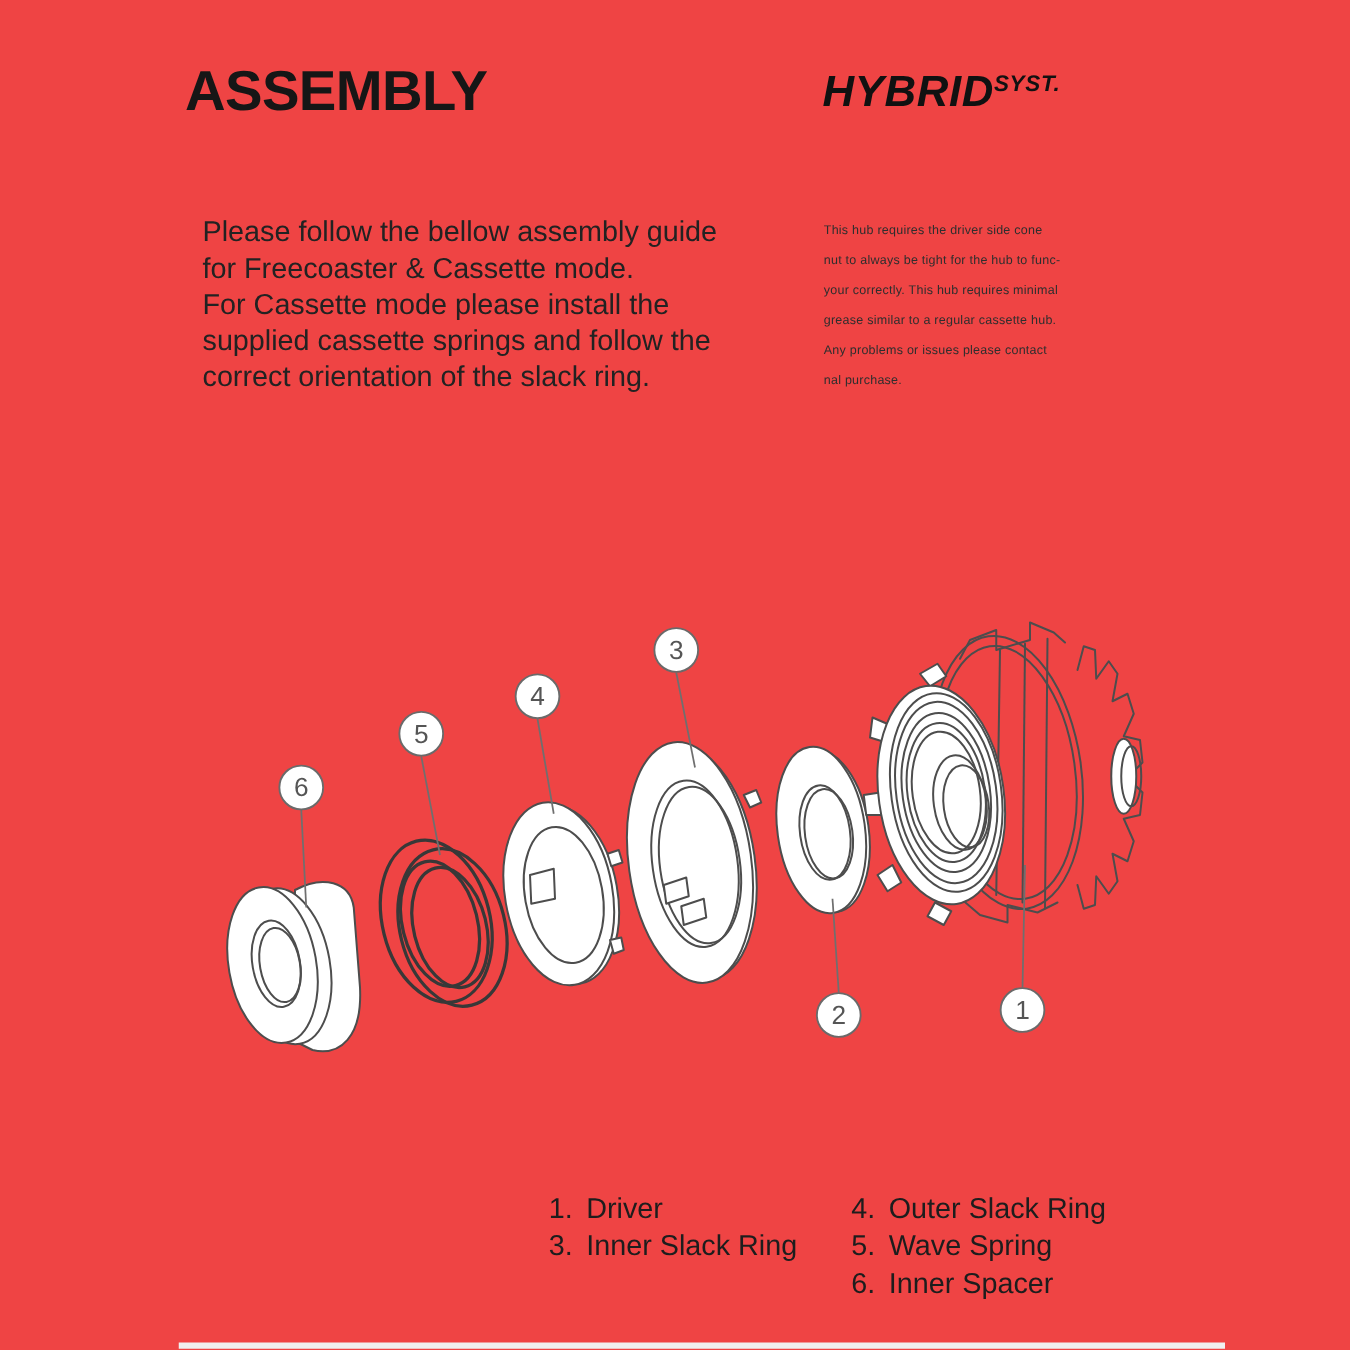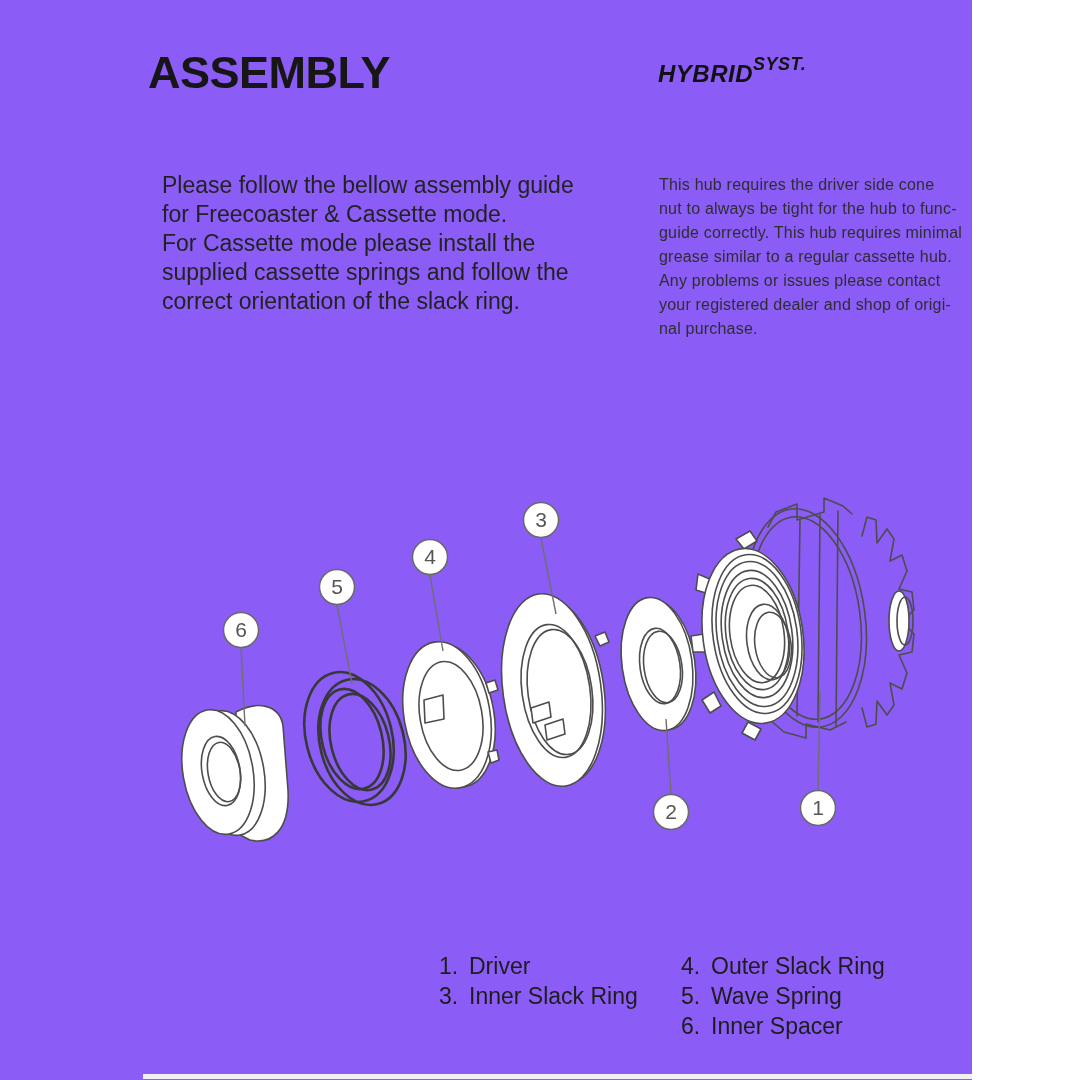--- a/index.html
+++ b/index.html
@@ -1,39 +1,39 @@
 <!DOCTYPE html>
 <html><head>
 <meta charset="utf-8">
 <style>
   html,body{margin:0;padding:0;background:#fff;}
   .page{
-    position:relative;width:972px;height:1080px;background:#8b5cf6;
+    position:relative;width:1080px;height:1080px;background:#ef4444;
     font-family:"Liberation Sans",sans-serif;color:#1d1d1d;overflow:hidden;
   }
   
   .title{
     position:absolute;left:148px;top:48px;
     font-size:45px;line-height:49px;font-weight:700;letter-spacing:-0.5px;color:#161616;
   }
   .brand{
     position:absolute;left:658px;top:54px;
     font-weight:700;font-style:italic;color:#111;white-space:nowrap;
   }
-  .brand .brand-name{font-size:24px;letter-spacing:0.5px;margin-top:42px;}
+  .brand .brand-name{font-size:35px;letter-spacing:0.5px;margin-top:42px;}
   .brand .brand-suffix{font-size:18px;letter-spacing:0.5px;vertical-align:12px;text-align:center;}
   
   .intro{
     position:absolute;left:162px;top:171px;
     font-size:23px;line-height:29px;color:#222;white-space:nowrap;
   }
   
   .note{
     position:absolute;left:659px;top:173px;
-    font-size:16px;line-height:24px;color:#2e2e2e;letter-spacing:0.2px;white-space:nowrap;
+    font-size:10px;line-height:24px;color:#2e2e2e;letter-spacing:0.2px;white-space:nowrap;
   }
   
   svg.diagram{position:absolute;left:0;top:0;}
   .ln{fill:none;stroke:#4d4d4d;stroke-width:1.6;stroke-linejoin:round;stroke-linecap:round;}
   .lnw{fill:#ffffff;stroke:#4d4d4d;stroke-width:1.6;stroke-linejoin:round;}
   .wave{fill:none;stroke:#383838;stroke-width:2.6;stroke-linejoin:round;}
   .leader{fill:none;stroke:#6f6f6f;stroke-width:1.4;}
   .callout-circle{fill:#ffffff;stroke:#6a6a6a;stroke-width:1.5;}
   .callout-num{font-family:"Liberation Sans",sans-serif;font-size:21px;fill:#555;text-anchor:middle;}
   
@@ -67,24 +67,23 @@
     <div>Please follow the bellow assembly guide</div>
     <div>for Freecoaster &amp; Cassette mode.</div>
     <div>For Cassette mode please install the</div>
     <div>supplied cassette springs and follow the</div>
     <div>correct orientation of the slack ring.</div>
   </div>
 
   <div class="note">
     <div>This hub requires the driver side cone</div>
     <div>nut to always be tight for the hub to func-</div>
-    <div>guide correctly. This hub requires minimal</div>
+    <div>your correctly. This hub requires minimal</div>
     <div>grease similar to a regular cassette hub.</div>
     <div>Any problems or issues please contact</div>
-    <div>your registered dealer and shop of origi-</div>
     <div>nal purchase.</div>
   </div>
 
   <svg class="diagram" width="1080" height="1080" viewBox="0 0 1080 1080">
 
     <g>
       <path class="lnw" d="M236,712 C258,700 280,705 283,726 L288,790 C290,830 272,845 250,840 L234,832 Z"></path>
       <ellipse class="lnw" cx="229" cy="773" rx="35" ry="63" transform="rotate(-10 229 773)"></ellipse>
       <ellipse class="lnw" cx="218" cy="772" rx="35" ry="63" transform="rotate(-10 218 772)"></ellipse>
       <ellipse class="ln" cx="221" cy="771" rx="19" ry="35" transform="rotate(-10 221 771)"></ellipse>

